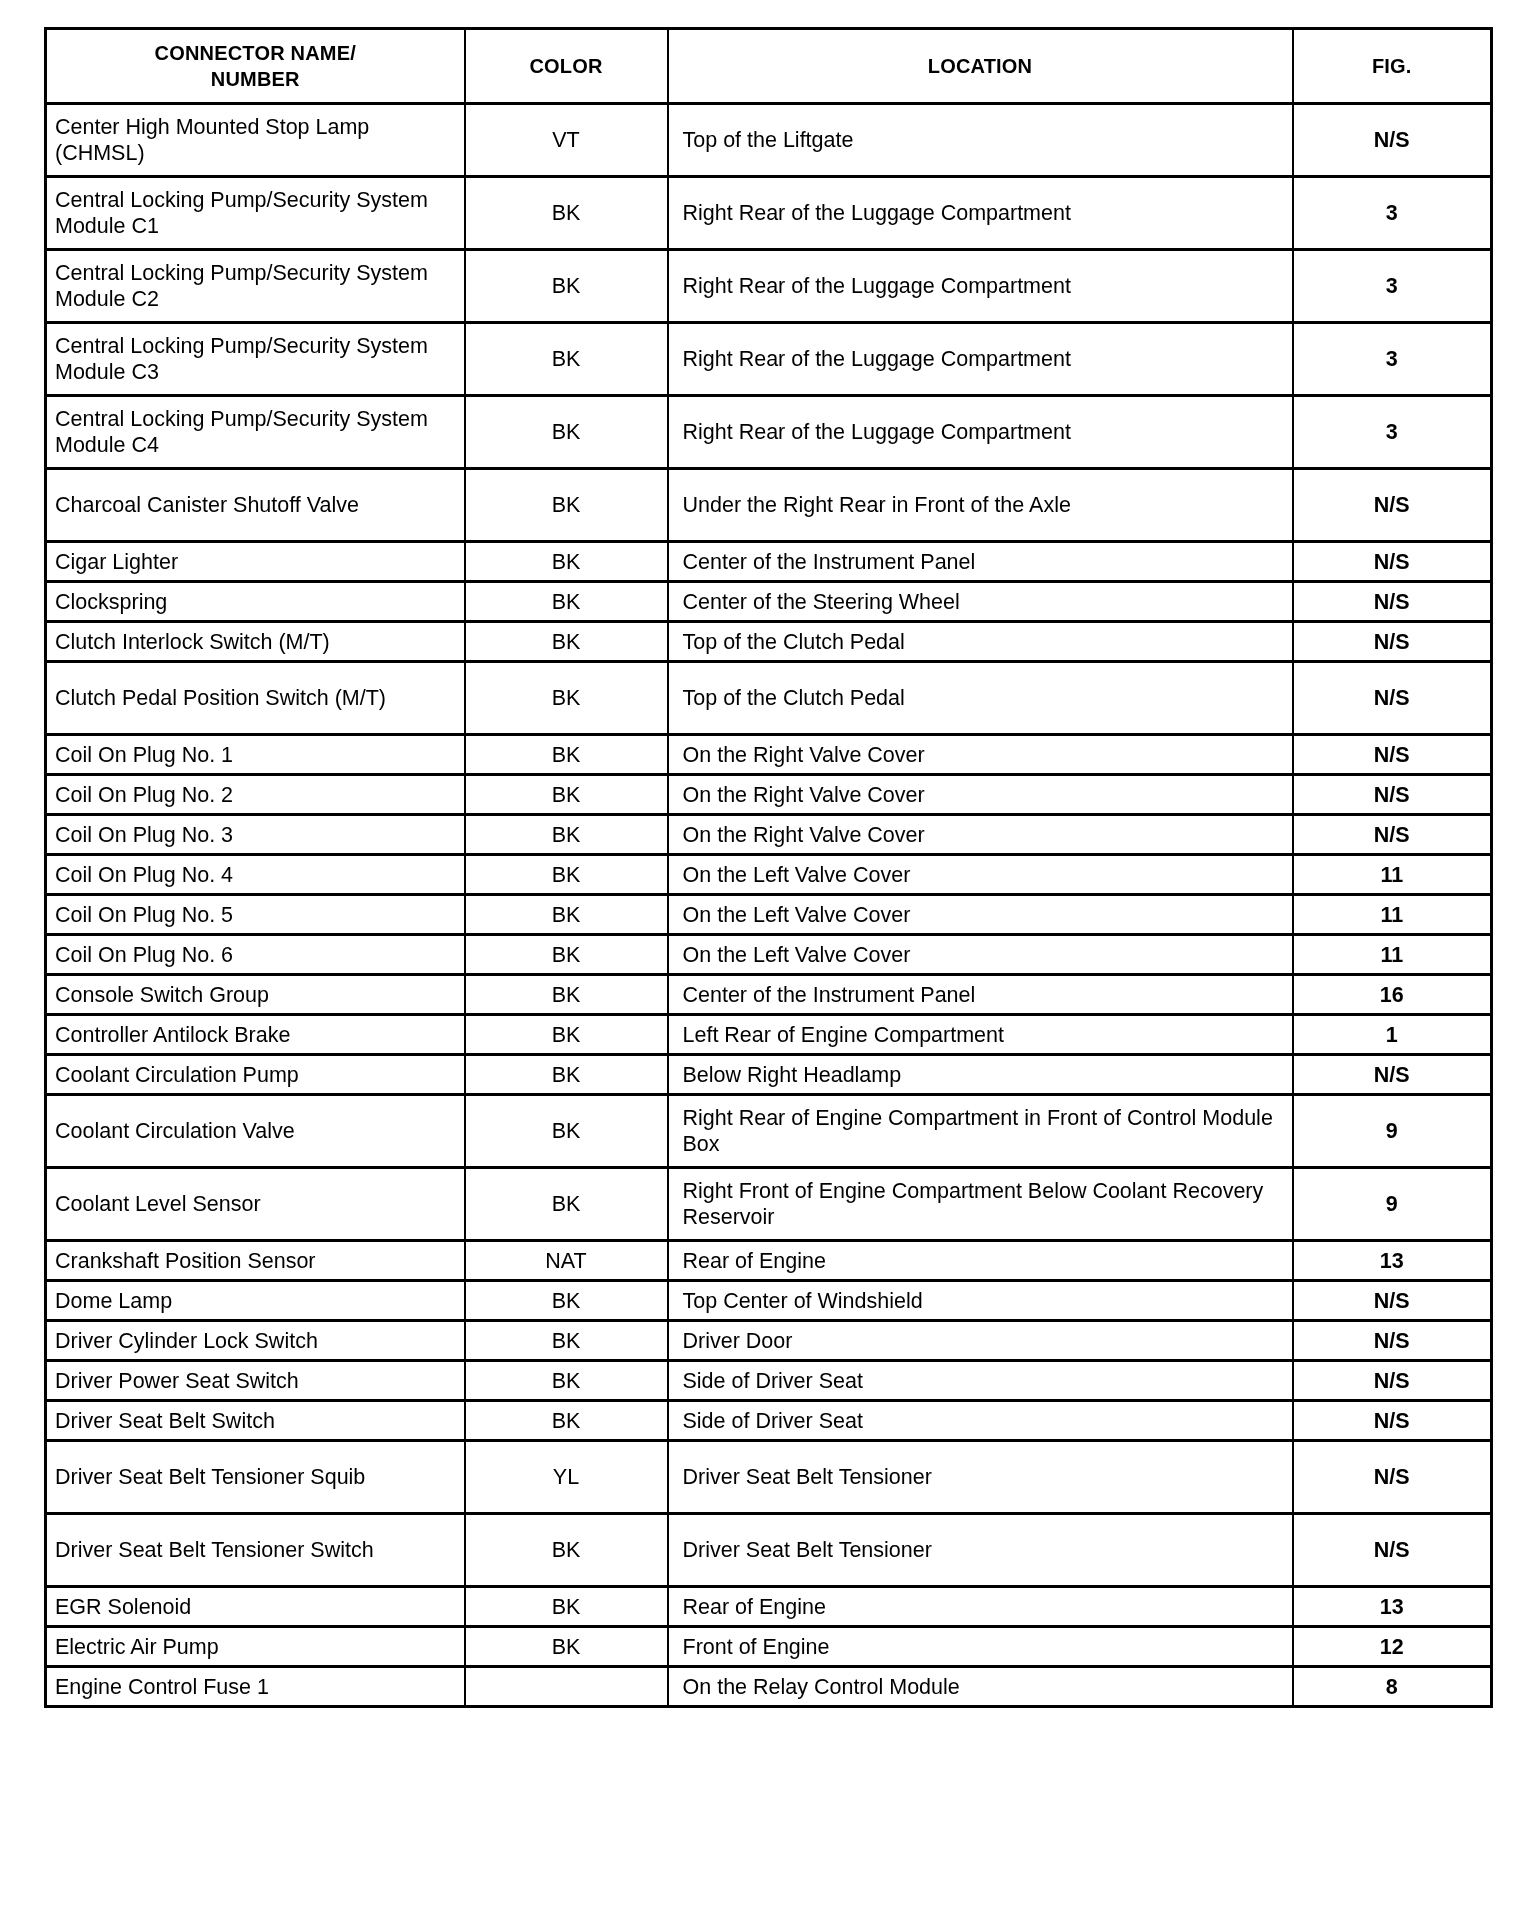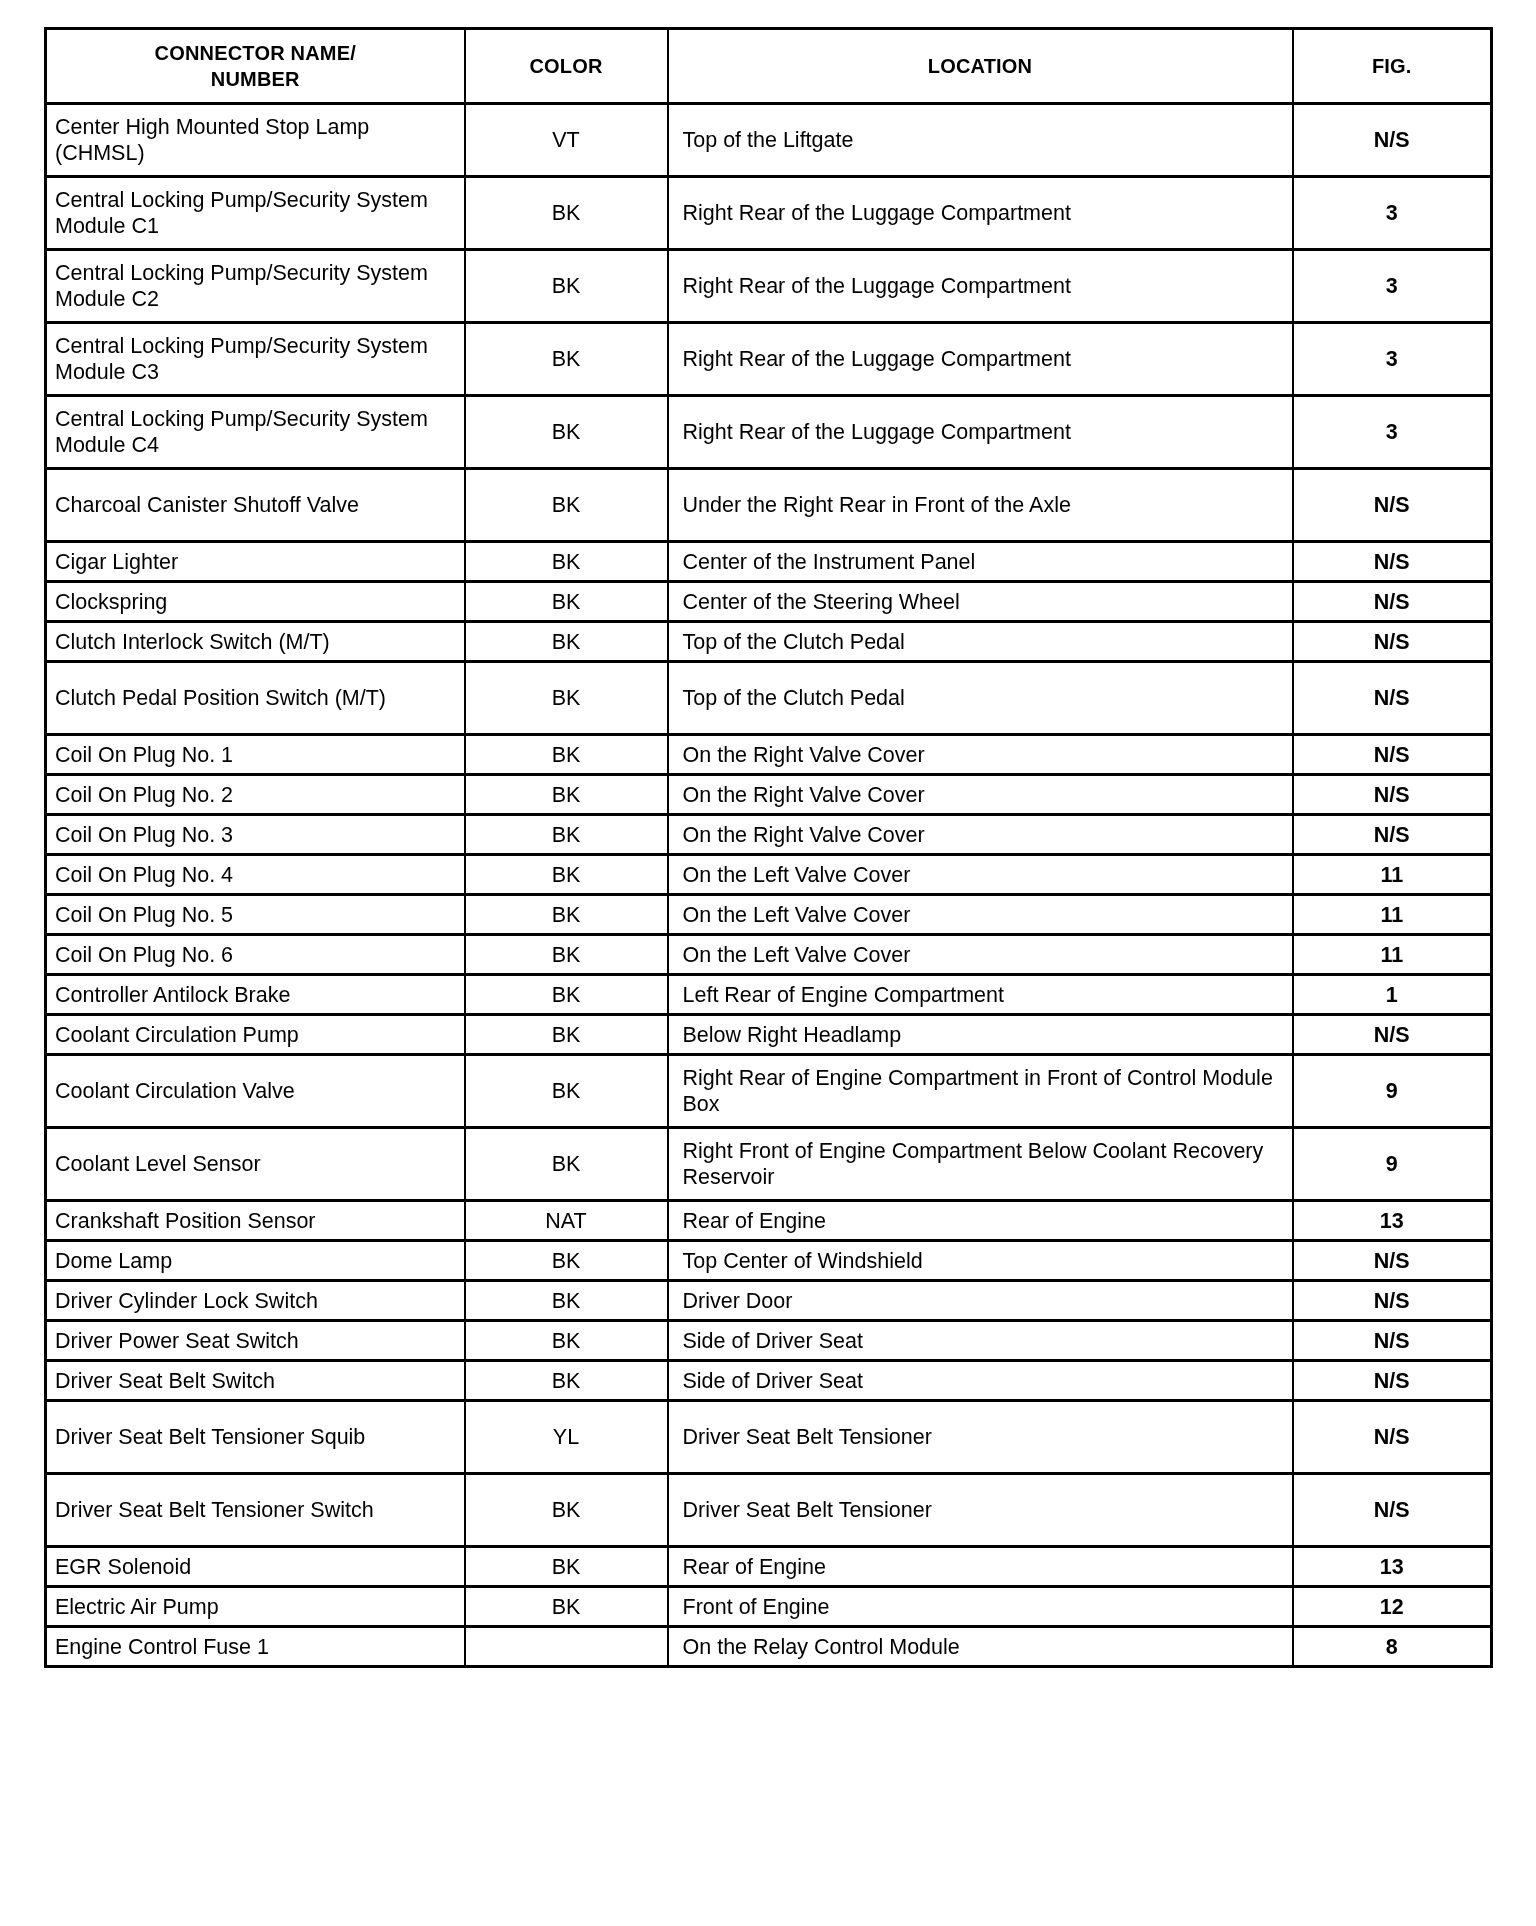--- a/index.html
+++ b/index.html
@@ -155,20 +155,26 @@
           <td class="loc">On the Left Valve Cover</td>
           <td class="fig">11</td>
         </tr>
         <tr class="single">
           <td class="name">Coil On Plug No. 6</td>
           <td class="color">BK</td>
           <td class="loc">On the Left Valve Cover</td>
           <td class="fig">11</td>
         </tr>
         <tr class="single">
+          <td class="name">Console Switch Group</td>
+          <td class="color">BK</td>
+          <td class="loc">Center of the Instrument Panel</td>
+          <td class="fig">16</td>
+        </tr>
+        <tr class="single">
           <td class="name">Controller Antilock Brake</td>
           <td class="color">BK</td>
           <td class="loc">Left Rear of Engine Compartment</td>
           <td class="fig">1</td>
         </tr>
         <tr class="single">
           <td class="name">Coolant Circulation Pump</td>
           <td class="color">BK</td>
           <td class="loc">Below Right Headlamp</td>
           <td class="fig">N/S</td>

